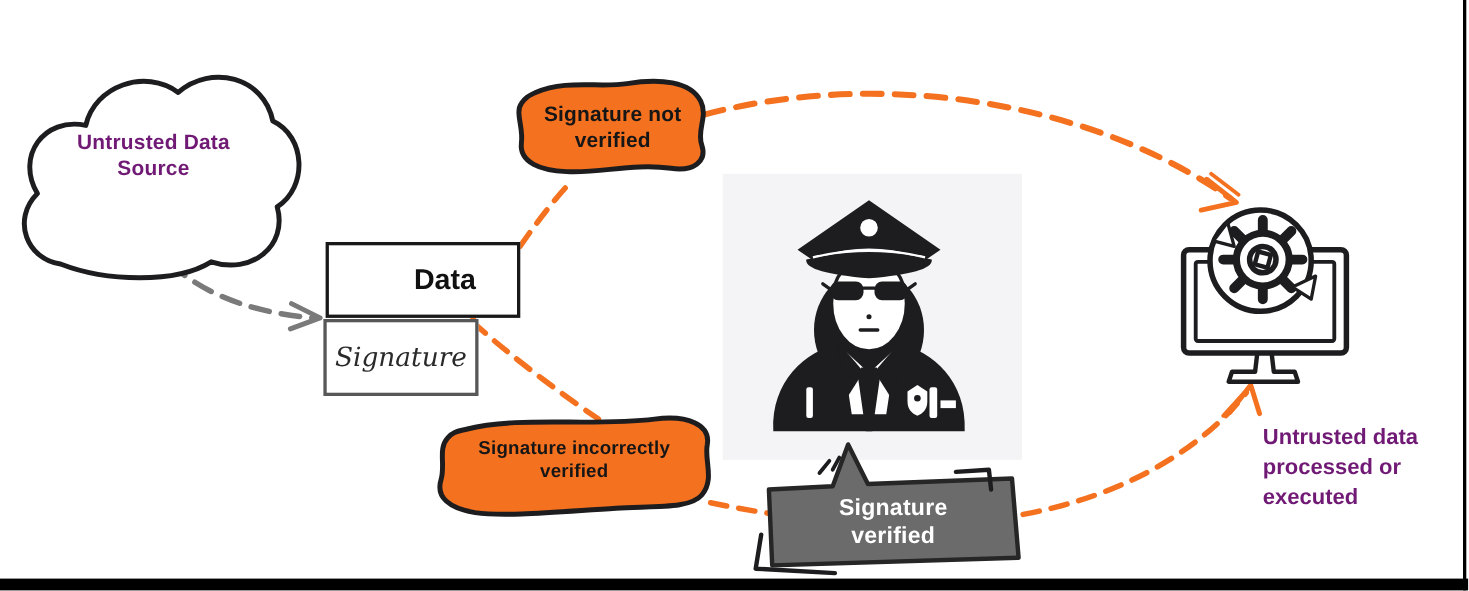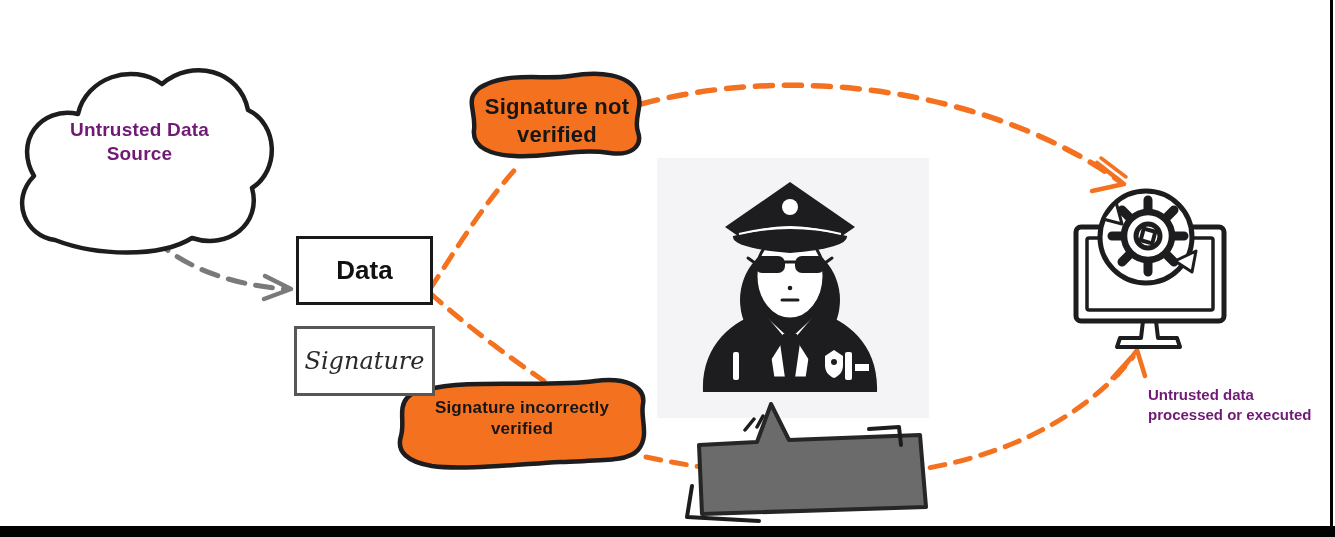--- a/index.html
+++ b/index.html
@@ -12,29 +12,29 @@
   #canvas{
     position:relative;width:1335px;height:537px;background:#ffffff;
     overflow:hidden;font-family:"Liberation Sans","DejaVu Sans",sans-serif;
   }
   #art{position:absolute;left:0;top:0;z-index:1;}
   .lbl{position:absolute;z-index:3;color:#701a75;text-align:center;line-height:1.25;}
   .comic{font-weight:bold;letter-spacing:.2px;}
   .node-box{
     position:absolute;z-index:2;background:#fff;display:flex;align-items:center;justify-content:center;
   }
-  #data-box{left:296px;top:236px;width:131px;height:63px;border:3.5px solid #191919;}
+  #data-box{left:296px;top:220px;width:131px;height:63px;border:3.5px solid #191919;padding-left:40px;}
   #data-box .t{font-size:26px;font-weight:bold;color:#111;}
-  #signature-box{left:294px;top:290px;width:135px;height:64px;border:3px solid #575757;margin-top:36px;}
+  #signature-box{left:294px;top:290px;width:135px;height:64px;border:3px solid #575757;}
   #signature-box .t{font-size:24px;font-style:italic;color:#2a2a2a;font-family:"DejaVu Serif","Liberation Serif",serif;}
   #cloud-label{left:62px;top:118px;width:155px;font-size:19px;}
-  #badge-not-verified-label{left:482px;top:93px;width:150px;font-size:22px;color:#161616;}
+  #badge-not-verified-label{left:482px;top:93px;width:150px;font-size:19px;color:#161616;}
   #badge-incorrectly-verified-label{left:408px;top:397px;width:228px;font-size:17px;color:#161616;}
   #bubble-label{left:742px;top:449px;width:140px;font-size:21px;color:#fff;}
-  #outcome-label{left:1148px;top:385px;width:172px;font-size:15px;font-weight:600;text-align:left;line-height:1.35;}
+  #outcome-label{left:1148px;top:385px;width:172px;font-size:20px;font-weight:600;text-align:left;line-height:1.35;}
   .edge-bar{position:absolute;background:#000;z-index:4;}
   #bottom-bar{left:0;top:526px;width:1335px;height:11px;}
   #right-bar{left:1330px;top:0;width:3px;height:537px;}
   
   .ink-s{stroke:var(--ink-black);}
   .orange-s{stroke:var(--accent-orange);}
   .orange-f{fill:var(--accent-orange);}
   .gray-s{stroke:var(--arrow-gray);}
   .bubble-f{fill:var(--bubble-gray);}
 </style>
@@ -125,17 +125,18 @@
   <div id="data-box" class="node-box">
     <span class="t">Data</span>
   </div>
   <div id="signature-box" class="node-box">
     <span class="t">Signature</span>
   </div>
 
   <div id="cloud-label" class="lbl comic">Untrusted Data Source</div>
   <div id="badge-not-verified-label" class="lbl comic">Signature not verified</div>
   <div id="badge-incorrectly-verified-label" class="lbl comic">Signature incorrectly verified</div>
+  <div id="bubble-label" class="lbl comic">Signature verified</div>
   <div id="outcome-label" class="lbl">Untrusted data processed or executed</div>
 
   <div id="bottom-bar" class="edge-bar"></div>
   <div id="right-bar" class="edge-bar"></div>
 </div>
 
 </body></html>

